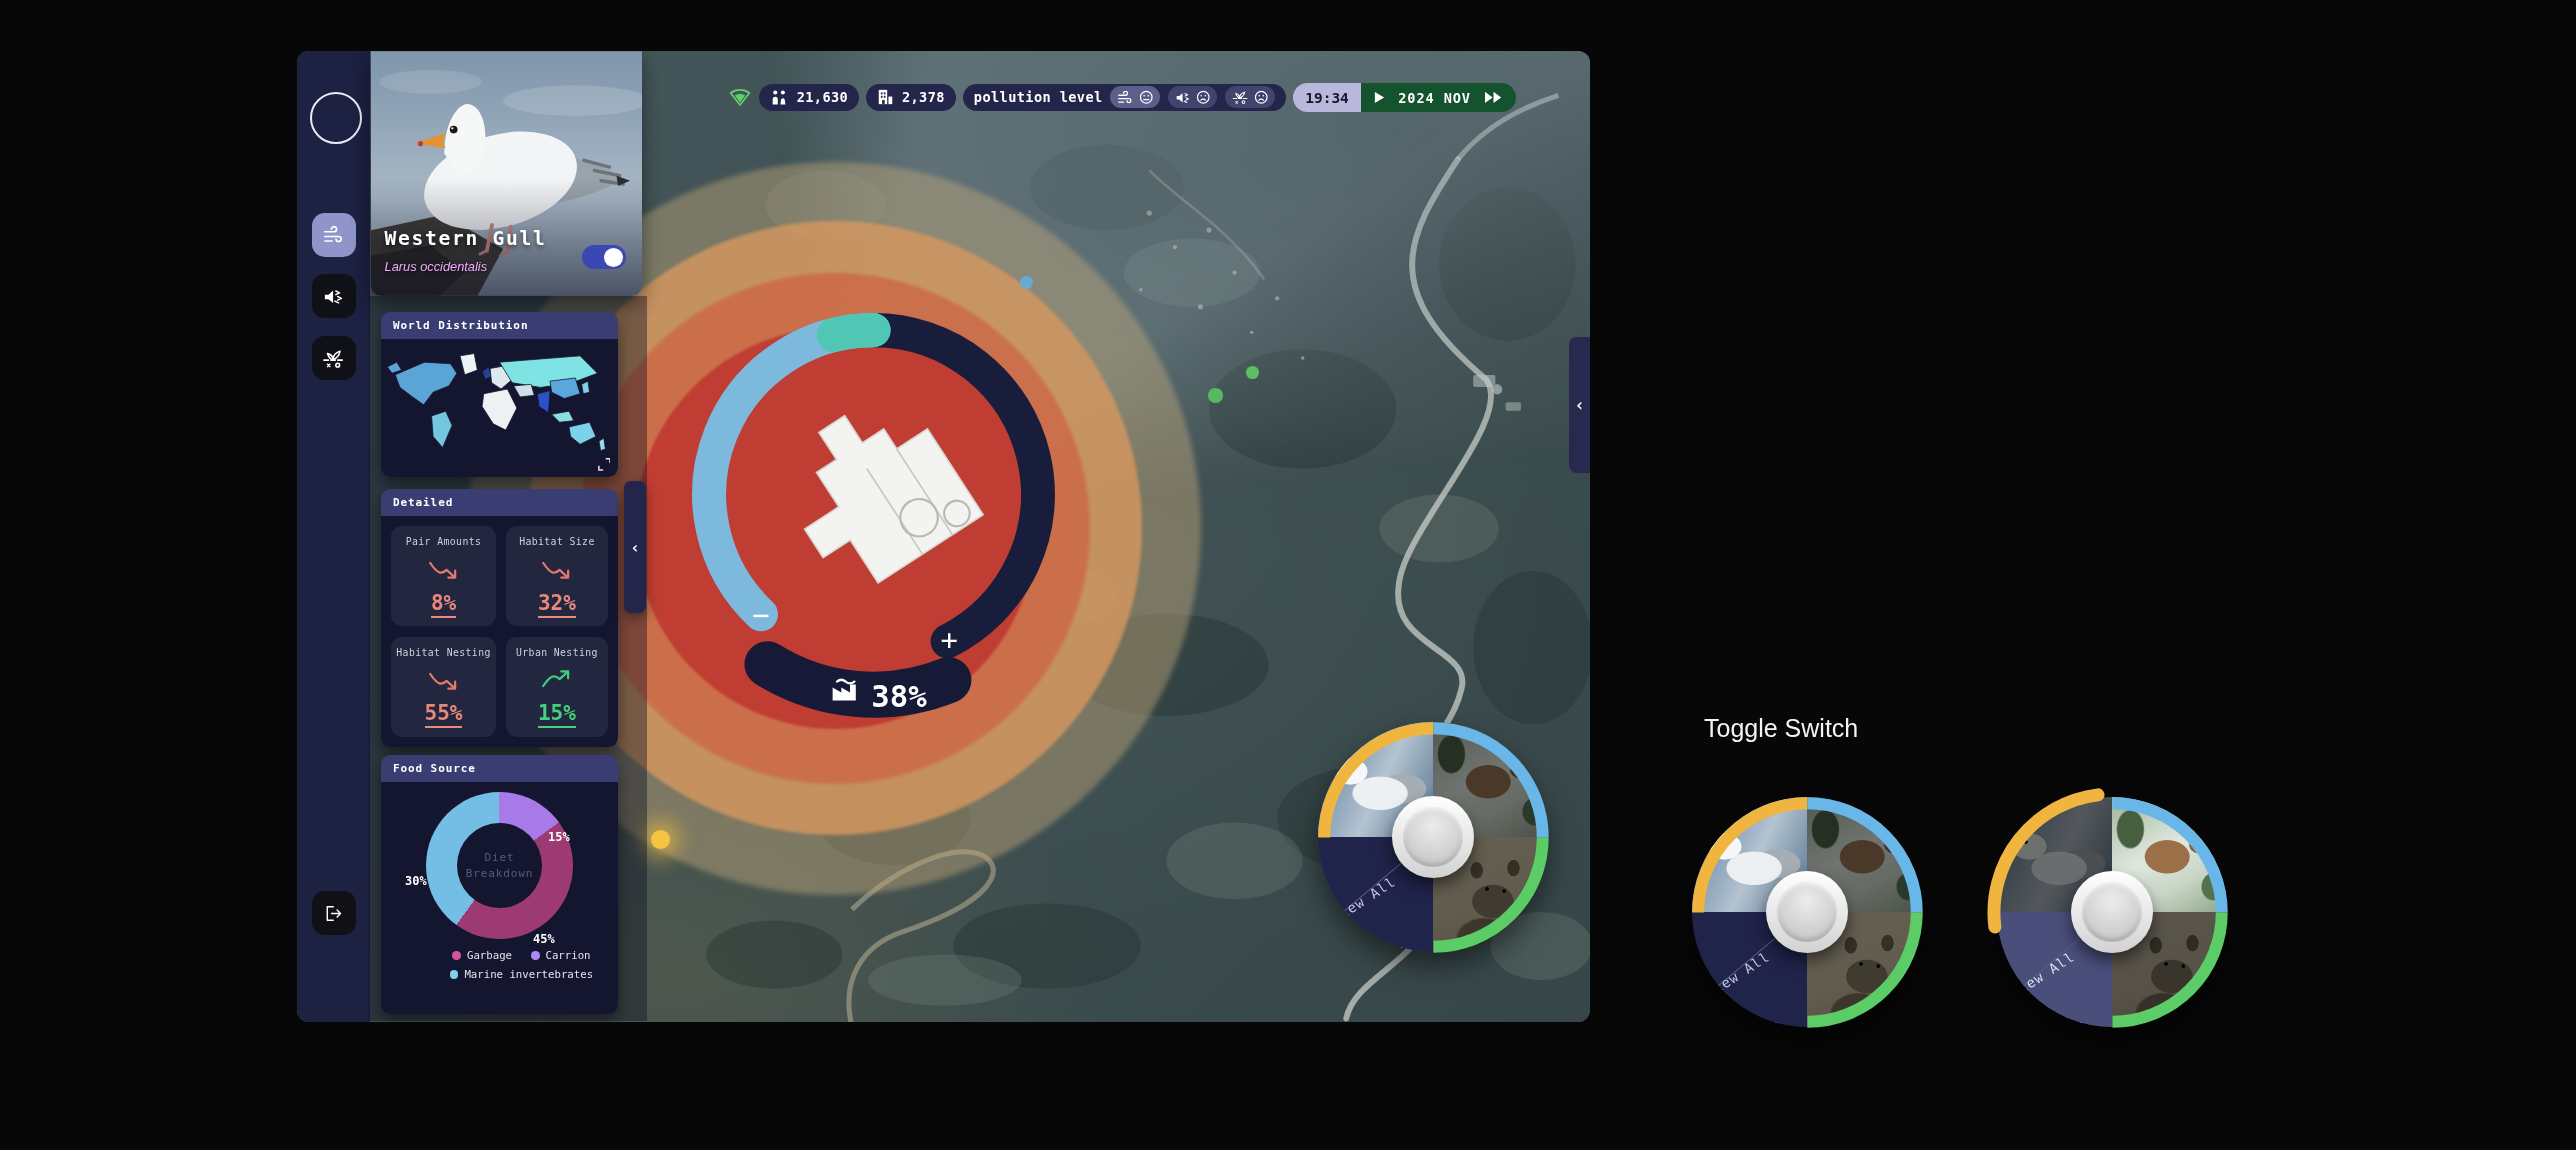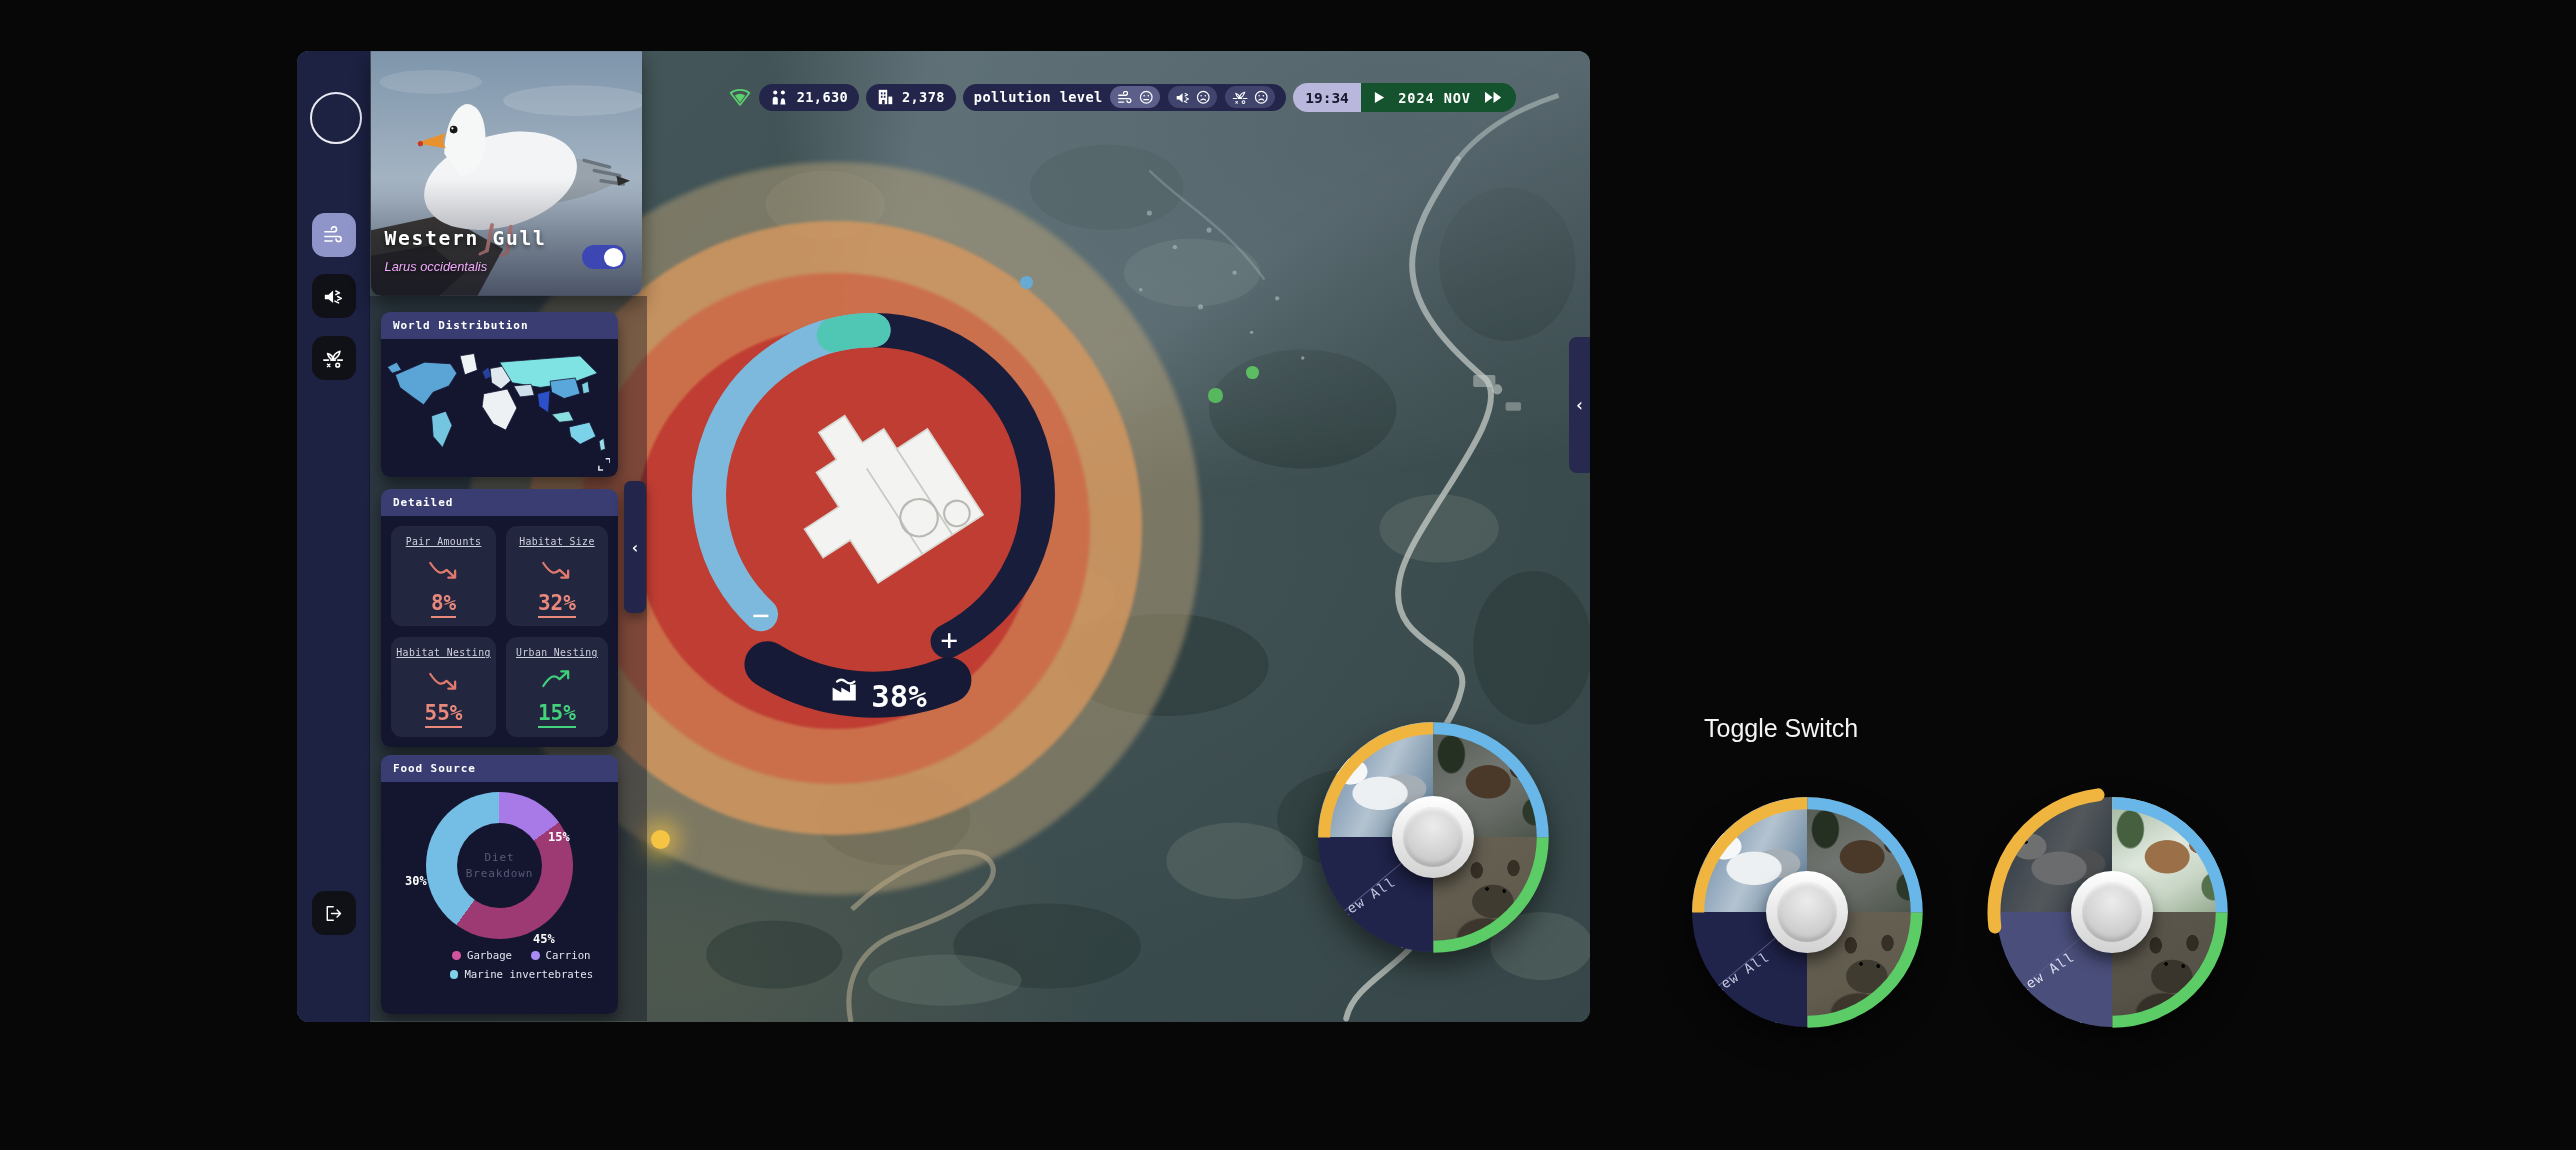--- a/index.html
+++ b/index.html
@@ -92,21 +92,21 @@
   .card-body{background:#141630;position:relative;}
   .wd-card{top:261px;}
   .wd-body{height:138px;}
   .expand{position:absolute;right:7.7px;bottom:6px;}
 
   .det-card{top:438px;}
   .det-body{height:231px;padding:10.2px;box-sizing:border-box;display:grid;
             grid-template-columns:1fr 1fr;gap:10.2px;}
   .tile{background:#23263f;border-radius:11px;display:flex;flex-direction:column;align-items:center;
         justify-content:space-between;padding:10.2px 5.1px 8.5px;}
-  .tile-label{font-size:9.8px;color:#cfd1dd;letter-spacing:0.4px;white-space:nowrap;text-decoration:underline;}
+  .tile-label{font-size:9.8px;color:#cfd1dd;letter-spacing:0.4px;white-space:nowrap;}
   .tile-val{font-size:21px;font-weight:700;padding-bottom:0.9px;border-bottom:2.6px solid;}
   .neg{color:#e9897c;border-color:#e9897c;}
   .pos{color:#43d17c;border-color:#43d17c;}
 
   .fs-card{top:704px;}
   .fs-body{height:232px;}
   .donut{position:absolute;left:45px;top:10.2px;width:147px;height:147px;border-radius:50%;}
   .hole{position:absolute;left:31px;top:31px;width:85px;height:85px;border-radius:50%;background:#141630;
         display:flex;flex-direction:column;align-items:center;justify-content:center;gap:2.6px;}
   .hole span{font-size:11px;color:#565b78;letter-spacing:0.9px;}

